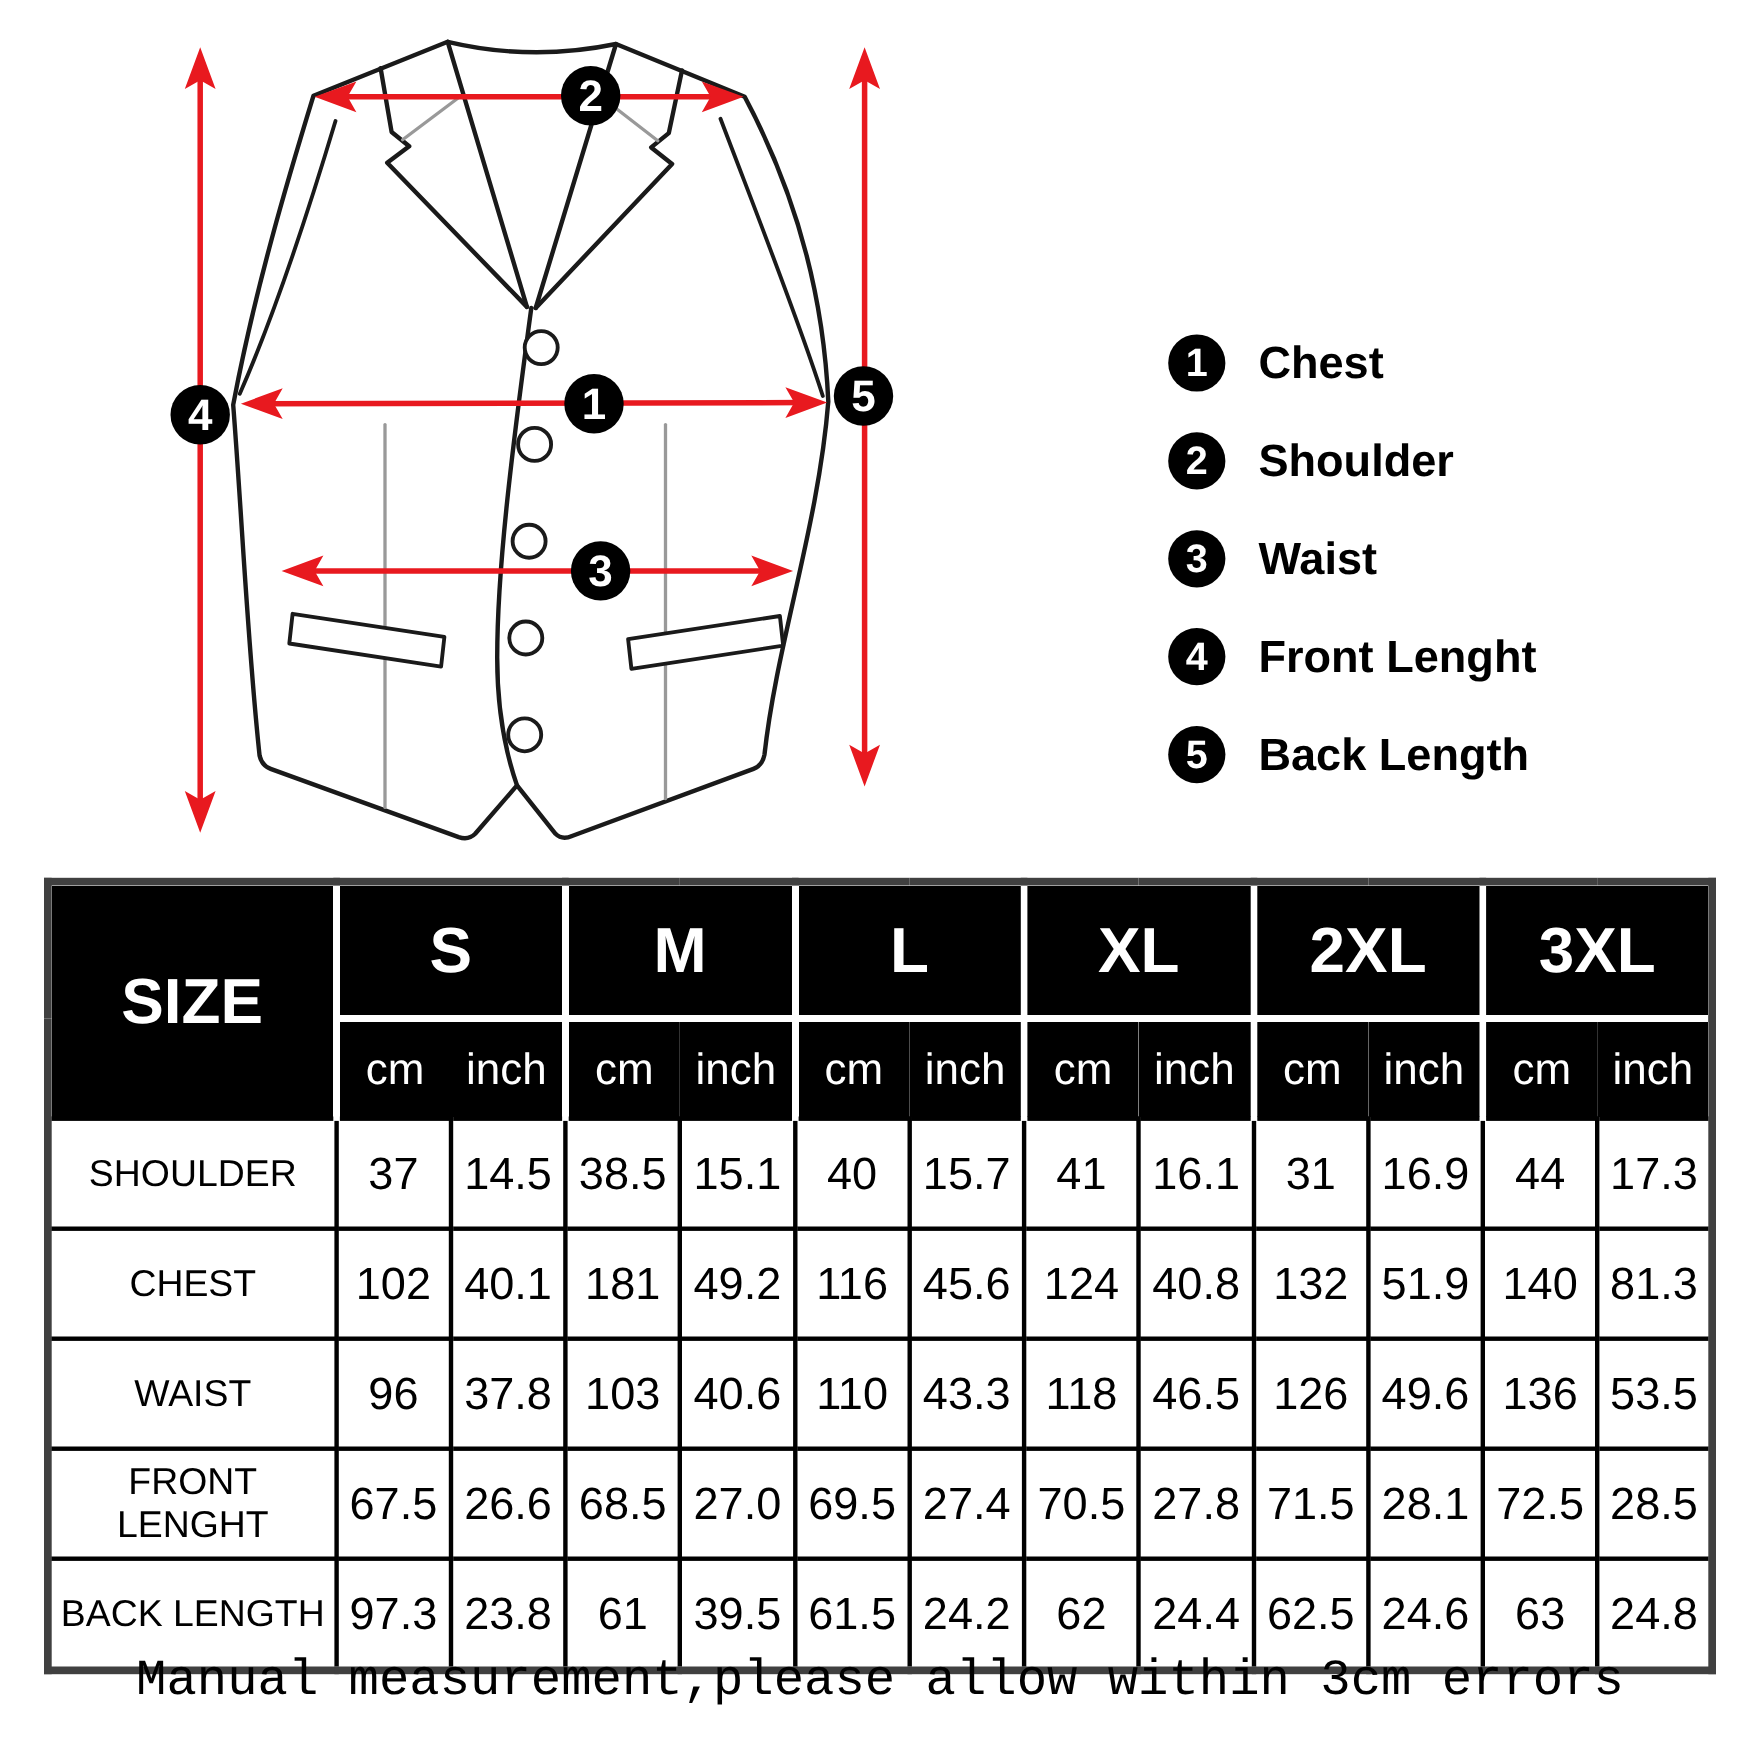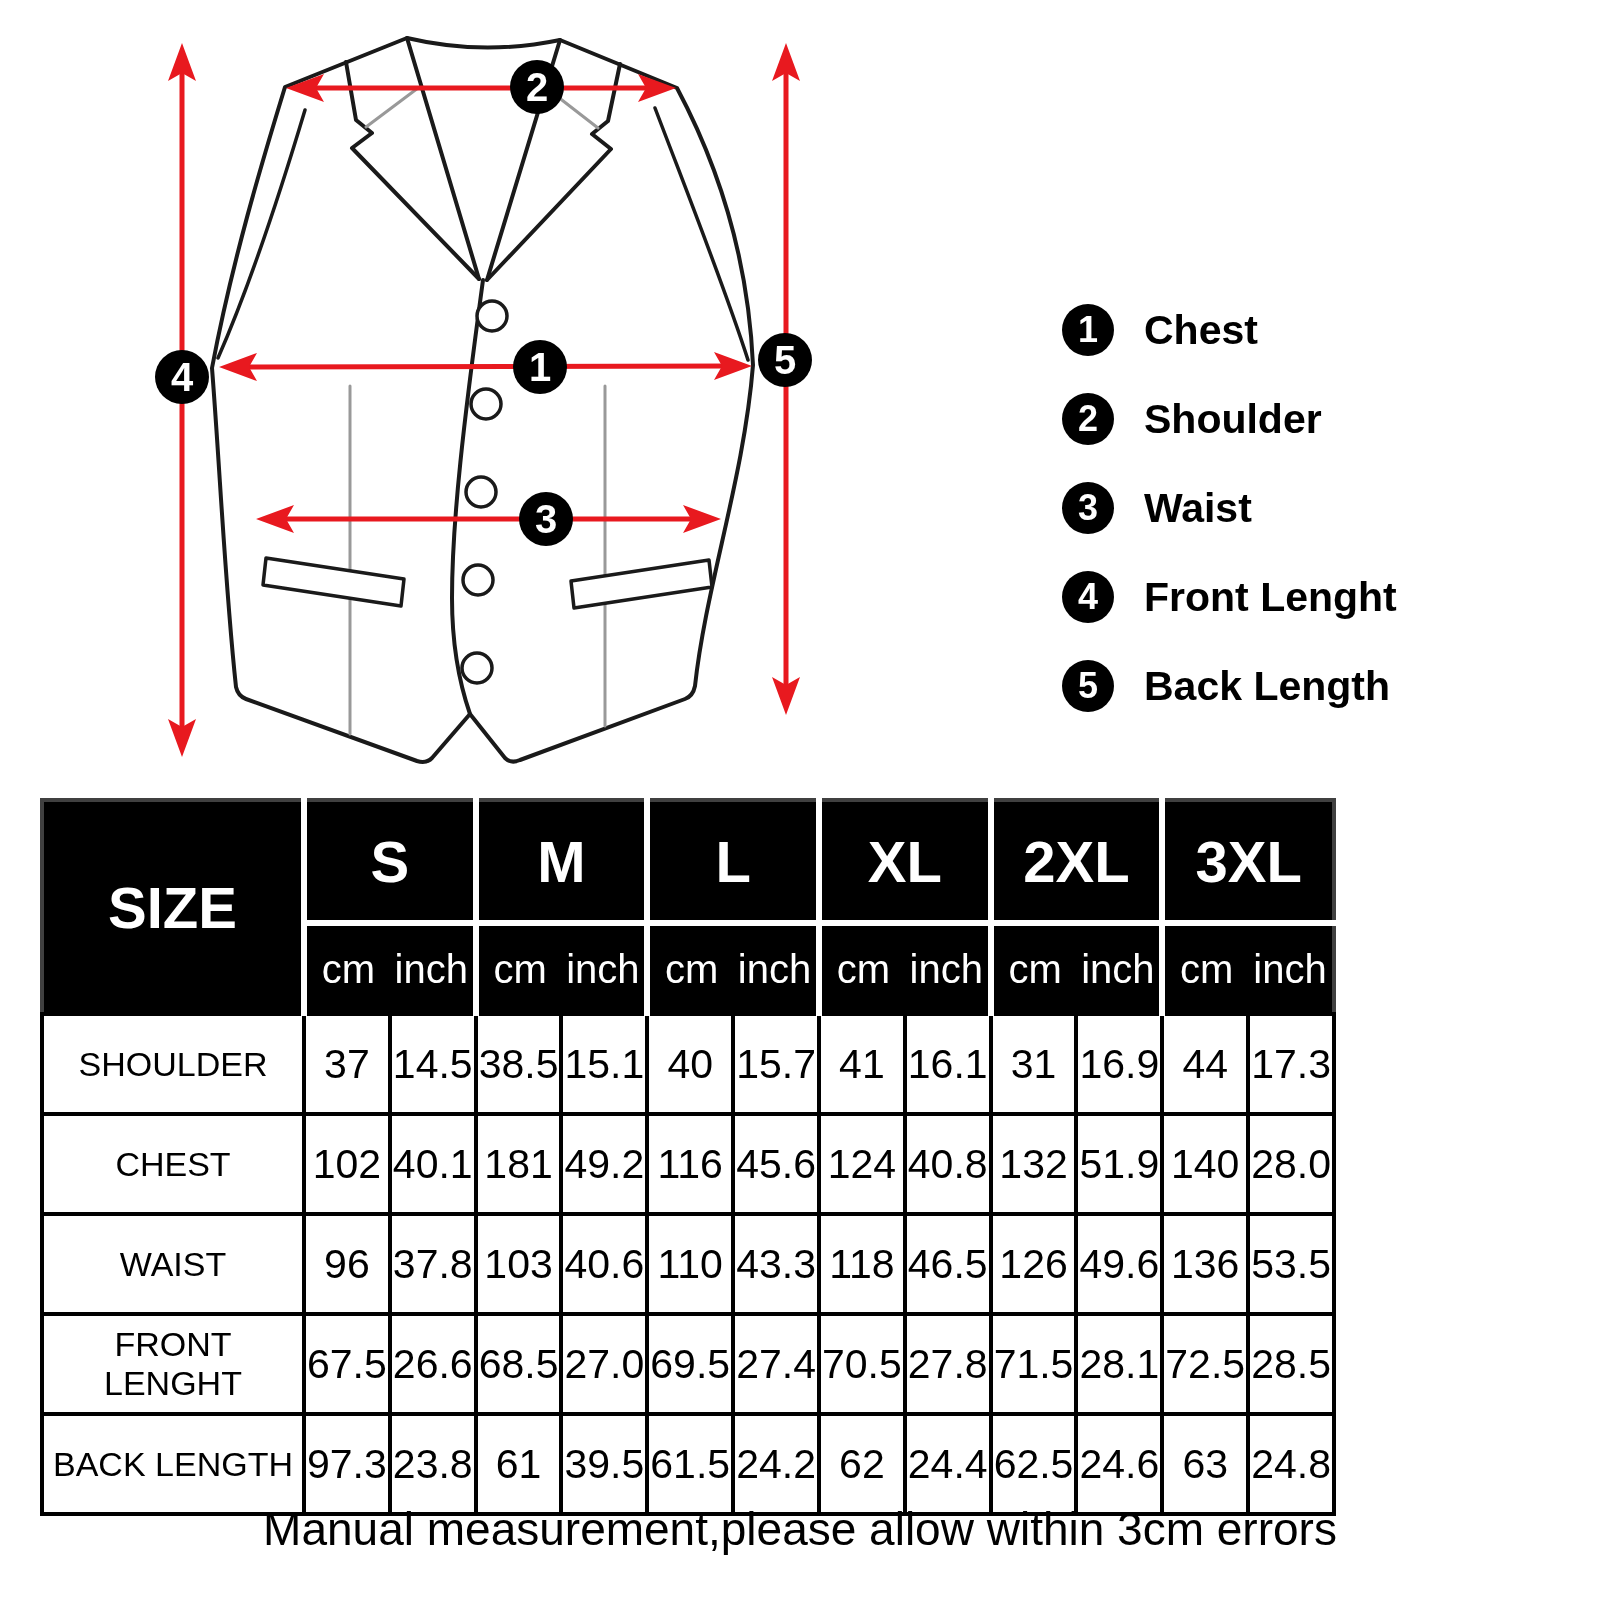--- a/index.html
+++ b/index.html
@@ -8,33 +8,33 @@
   
   .diagram-svg{position:absolute;left:0;top:0;}
   .marker-num{font:700 40px "Liberation Sans",sans-serif;fill:#fff;}
   
   .legend{position:absolute;left:1062px;top:302px;display:flex;flex-direction:column;gap:33px;}
   .legend-row{display:flex;align-items:center;height:56px;}
   .legend-circle{width:52px;height:52px;border-radius:50%;background:#000;color:#fff;
                  font-size:36px;font-weight:700;line-height:52px;text-align:center;flex:0 0 52px;}
   .legend-label{margin-left:30px;font-size:41px;font-weight:700;white-space:nowrap;}
   
-  .size-table{position:absolute;left:40px;top:798px;width:1296px;border-collapse:collapse;
-              table-layout:fixed;border:4px solid #404040;}
+  .size-table{position:absolute;left:40px;top:798px;width:1520px;border-collapse:collapse;
+              table-layout:fixed;border:7px solid #404040;}
   .size-table th,.size-table td{padding:0;text-align:center;vertical-align:middle;overflow:hidden;}
   .size-table th{background:#000;color:#fff;}
   tr.size-row th{height:118px;font-size:58px;font-weight:700;}
   th.corner{font-size:54px;font-weight:700;border-right:6px solid #fff;}
   tr.size-row th.size-name{border-left:6px solid #fff;border-bottom:6px solid #fff;}
   tr.unit-row th{height:86px;font-size:40px;font-weight:400;}
   tr.unit-row th.u-cm{border-left:6px solid #fff;}
   .size-table tbody td{height:96px;background:#fff;color:#000;border:4px solid #000;font-size:41px;}
   .size-table tbody td.row-label{font-size:34px;}
   
-  .caption{position:absolute;left:0;top:1502px;width:1600px;text-align:center;font-size:46px;}
+  .caption{position:absolute;left:0;top:1502px;width:1600px;text-align:center;font-size:46px;font-family:Liberation Mono, monospace;}
 </style>
 </head>
 <body>
 
 <div class="sheet">
 
   <svg class="diagram-svg" width="1600" height="780" viewBox="0 0 1600 780">
     <g stroke="#1a1a1a" stroke-width="4" fill="none" stroke-linejoin="round" stroke-linecap="round">
 
       <path fill="#ffffff" d="M285 87 L407 38 Q483 56 560 40 L677 88
@@ -201,21 +201,21 @@
           <td>40.1</td>
           <td>181</td>
           <td>49.2</td>
           <td>116</td>
           <td>45.6</td>
           <td>124</td>
           <td>40.8</td>
           <td>132</td>
           <td>51.9</td>
           <td>140</td>
-          <td>28.0</td>
+          <td>81.3</td>
         </tr>
         <tr>
           <td class="row-label">WAIST</td>
           <td>96</td>
           <td>37.8</td>
           <td>103</td>
           <td>40.6</td>
           <td>110</td>
           <td>43.3</td>
           <td>118</td>

